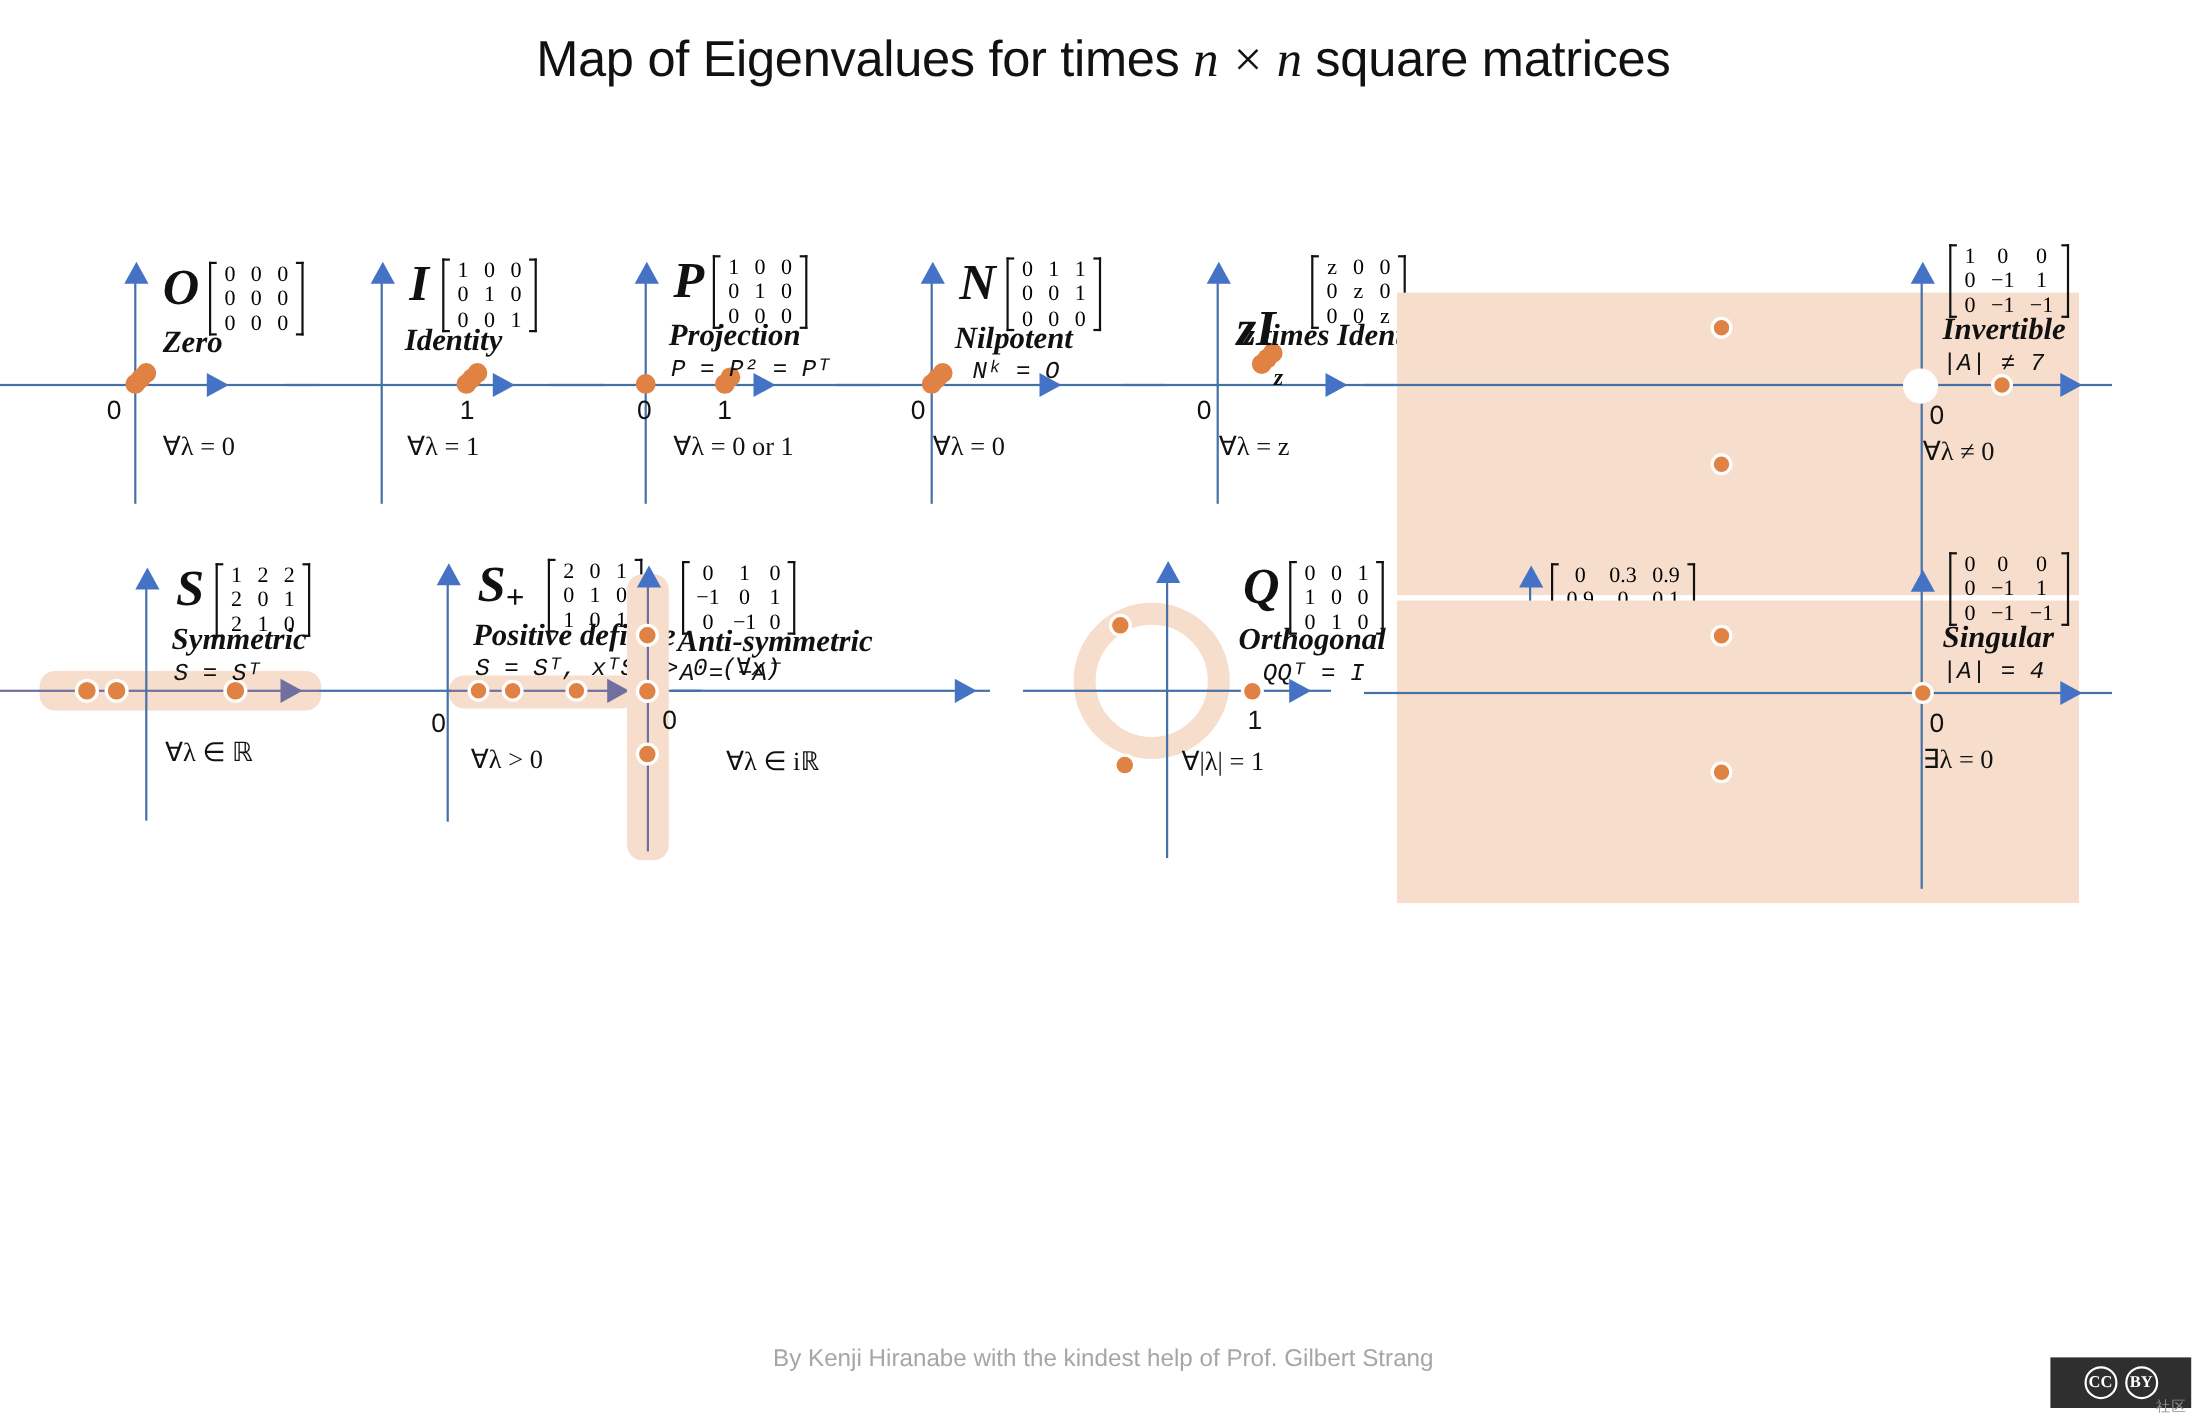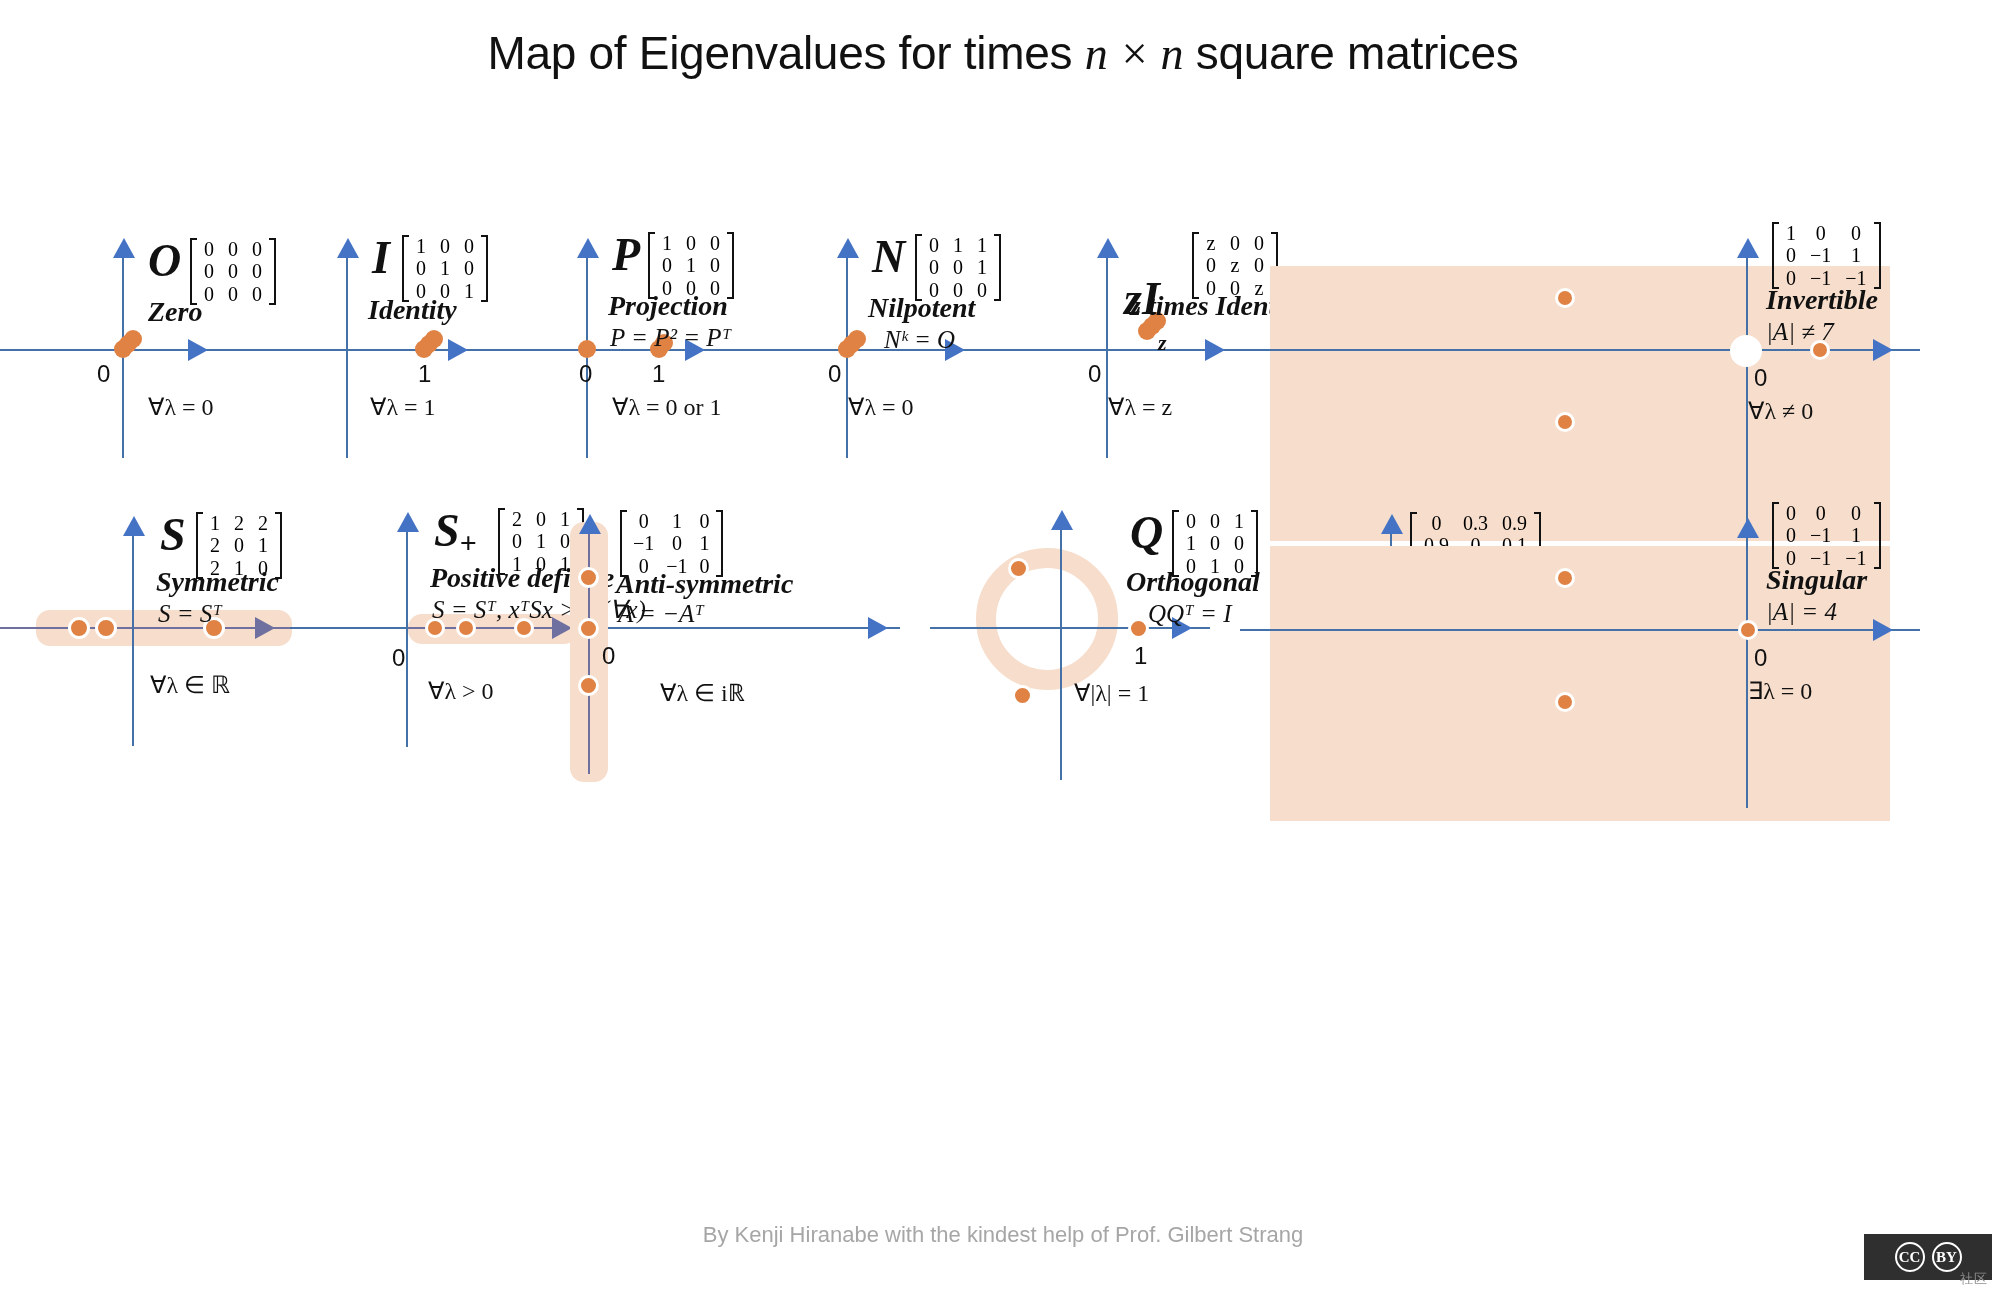--- a/index.html
+++ b/index.html
@@ -61,23 +61,23 @@
     font-style:italic; font-weight:bold;
     font-size:46px; line-height:1;
   }
   .sym .sub { font-size:30px; vertical-align:-0.22em; }
   .name {
     font-family:"Liberation Serif", serif;
     font-style:italic; font-weight:bold;
     font-size:28px; line-height:1;
   }
   .cond {
-    font-family:Liberation Serif, serif;
+    font-family:Liberation Mono, monospace;
     font-style:italic;
-    font-size:25px; line-height:1.15;
+    font-size:22px; line-height:1.15;
   }
   .tick {
     font-family:"Liberation Sans", sans-serif;
     font-size:24px; line-height:1;
   }
   .forall {
     font-family:"Liberation Serif", serif;
     font-size:24px; line-height:1.25;
   }
   .zlabel { font-family:"Liberation Serif", serif; font-style:italic; font-weight:bold; font-size:22px; }

